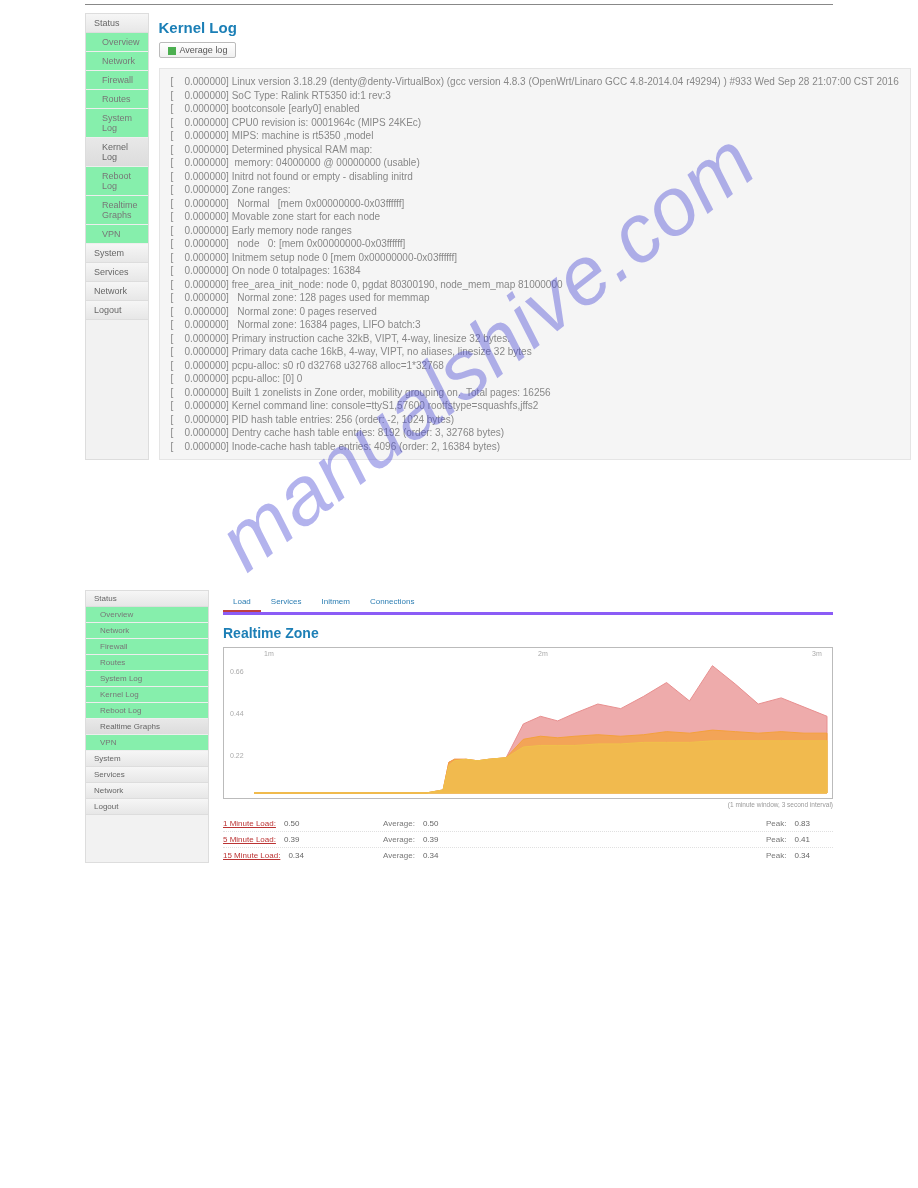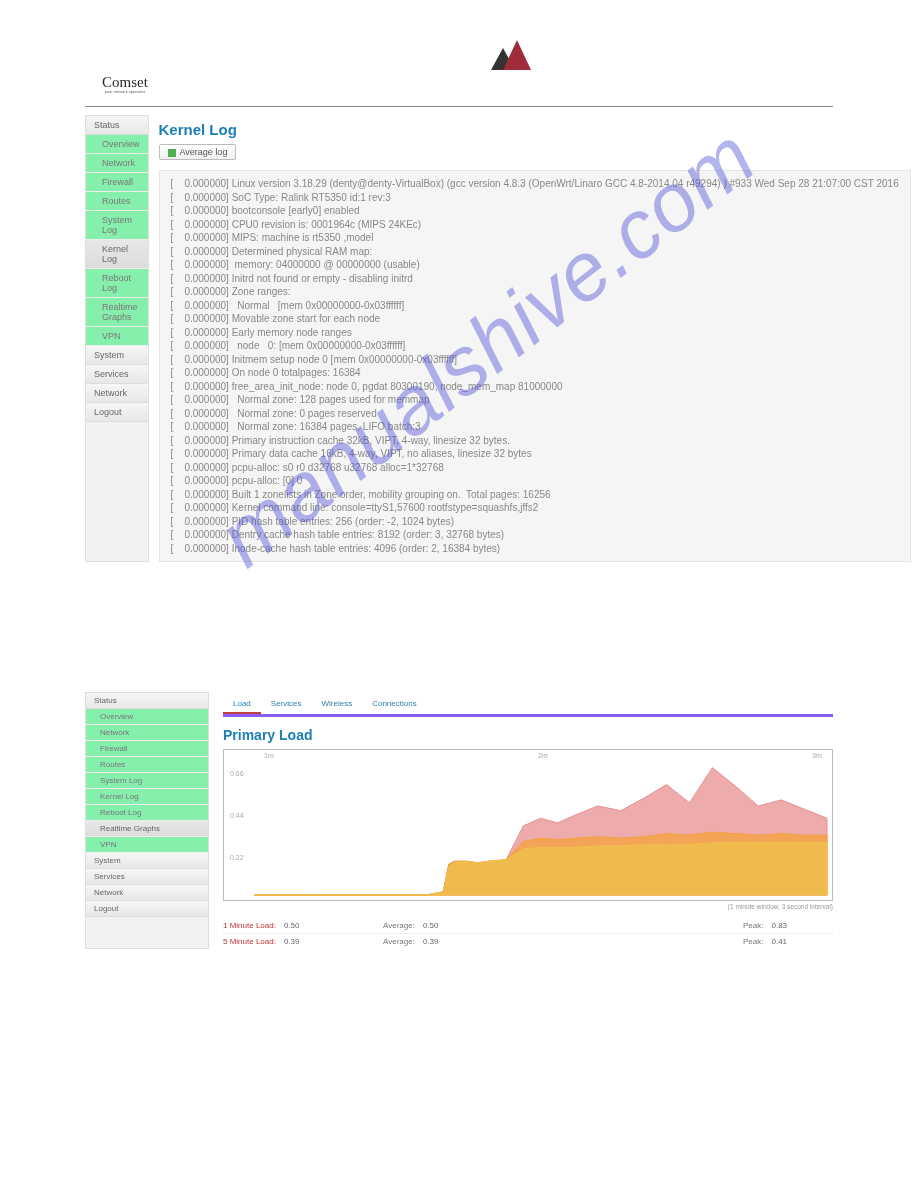--- a/index.html
+++ b/index.html
@@ -34,39 +34,31 @@
   h2.rl{color:#1d7fb6;font-size:14px;font-weight:bold;margin:10px 0 6px 14px}
   .chart{margin:0 0 0 14px;border:1px solid #bbb;height:150px;position:relative;background:#fff;overflow:hidden}
   .ylab{position:absolute;left:6px;font-size:7px;color:#aaa}
   .xlab{position:absolute;top:2px;font-size:7px;color:#aaa}
   svg.plot{position:absolute;left:0;top:0;width:100%;height:100%}
   .legend{font-size:6.5px;color:#999;text-align:right;margin:2px 0 0 14px}
   .stats{margin:8px 0 0 14px;font-size:8px;color:#666}
   .statrow{display:flex;padding:3px 0;border-bottom:1px dotted #e0e0e0}
   .statrow:last-child{border-bottom:none}
   .st-a{width:160px}
-  .st-a .lab{color:#b33;cursor:default;margin-right:8px}
+  .st-a .lab{color:#b33;text-decoration:underline;cursor:default;margin-right:8px}
   .st-b{width:220px}
   .st-b .lab,.st-c .lab{color:#777;margin-right:8px}
-  .st-c{flex:1;text-align:left;padding-left:140px}
+  .st-c{flex:1;text-align:center;padding-left:140px}
   
   .wm{position:absolute;left:160px;top:300px;font-size:82px;color:#4b4bd6;opacity:.42;transform:rotate(-38deg);pointer-events:none;font-style:italic;letter-spacing:1px;white-space:nowrap}
 </style>
 </head>
 <body>
 
 <div class="page">
-  <div class="logo-wrap">
-    <div class="logo-mark">
-        <div class="tri-l"></div>
-        <div class="tri-r"></div>
-      </div>
-    <div class="logo-txt">Comset</div>
-    <div class="logo-sub">your network specialist</div>
-  </div>
   <hr class="rule">
 
   <div class="panel">
     <div class="sidebar" id="sb1">
         <div class="sb-cat">Status</div>
         <div class="sb-item">Overview</div>
         <div class="sb-item">Network</div>
         <div class="sb-item">Firewall</div>
         <div class="sb-item">Routes</div>
         <div class="sb-item">System Log</div>
@@ -129,24 +121,24 @@
         <div class="sb-item">VPN</div>
         <div class="sb-cat">System</div>
         <div class="sb-cat">Services</div>
         <div class="sb-cat">Network</div>
         <div class="sb-cat">Logout</div>
       </div>
     <div class="content2">
       <div class="tabs" id="tabs">
           <div class="tab active">Load</div>
           <div class="tab">Services</div>
-          <div class="tab">Wireless</div>
+          <div class="tab">Initmem</div>
           <div class="tab">Connections</div>
         </div>
-      <h2 class="rl">Primary Load</h2>
+      <h2 class="rl">Realtime Zone</h2>
       <div class="chart" id="chart">
           <svg class="plot" viewBox="0 0 608 150" preserveAspectRatio="none">
             <path d="M30 145 L87.30000000000001 145 L144.60000000000002 145 L201.9 145 L219.09 141.9318181818182 L224.82000000000002 114.31818181818181 L230.54999999999998 111.25 L242.01 111.25 L253.47 112.7840909090909 L264.92999999999995 111.25 L282.12 109.7159090909091 L299.31 75.9659090909091 L316.5 68.29545454545453 L333.69 72.89772727272728 L350.88000000000005 65.22727272727272 L373.8 56.02272727272728 L396.72 60.625 L419.64000000000004 48.35227272727272 L442.56 34.54545454545455 L465.48 52.95454545454547 L488.40000000000003 17.670454545454547 L511.32 36.07954545454547 L534.24 56.02272727272728 L557.16 49.886363636363626 L580.0799999999999 59.09090909090908 L603 68.29545454545453 L 603 145 L 30 145 Z" fill="#e88f8f" fill-opacity="0.75" stroke="#e88f8f" stroke-width="1"></path>
             <path d="M30 145 L87.30000000000001 145 L144.60000000000002 145 L201.9 145 L219.09 141.9318181818182 L224.82000000000002 114.31818181818181 L230.54999999999998 111.25 L242.01 111.25 L253.47 112.7840909090909 L264.92999999999995 111.25 L282.12 109.7159090909091 L299.31 91.30681818181819 L316.5 88.23863636363636 L333.69 89.77272727272728 L350.88000000000005 88.23863636363636 L373.8 86.70454545454545 L396.72 88.23863636363636 L419.64000000000004 86.70454545454545 L442.56 83.63636363636363 L465.48 85.17045454545455 L488.40000000000003 82.10227272727273 L511.32 83.63636363636363 L534.24 85.17045454545455 L557.16 83.63636363636363 L580.0799999999999 85.17045454545455 L603 85.17045454545455 L 603 145 L 30 145 Z" fill="#f4a13b" fill-opacity="0.75" stroke="#f4a13b" stroke-width="1"></path>
             <path d="M30 145 L87.30000000000001 145 L144.60000000000002 145 L201.9 145 L219.09 141.9318181818182 L224.82000000000002 117.38636363636364 L230.54999999999998 112.7840909090909 L242.01 111.25 L253.47 112.7840909090909 L264.92999999999995 111.25 L282.12 109.7159090909091 L299.31 98.97727272727273 L316.5 97.44318181818181 L333.69 97.44318181818181 L350.88000000000005 97.44318181818181 L373.8 95.9090909090909 L396.72 95.9090909090909 L419.64000000000004 94.375 L442.56 94.375 L465.48 94.375 L488.40000000000003 92.8409090909091 L511.32 92.8409090909091 L534.24 92.8409090909091 L557.16 92.8409090909091 L580.0799999999999 92.8409090909091 L603 92.8409090909091 L 603 145 L 30 145 Z" fill="#f0c24b" fill-opacity="0.75" stroke="#f0c24b" stroke-width="1"></path>
           </svg>
           <div class="ylab" style="top: 20px;">0.66</div>
           <div class="ylab" style="top: 62px;">0.44</div>
           <div class="ylab" style="top: 104px;">0.22</div>
           <div class="xlab" style="left: 40px;">1m</div>
@@ -158,18 +150,23 @@
           <div class="statrow">
             <div class="st-a"><span class="lab">1 Minute Load:</span><span>0.50</span></div>
             <div class="st-b"><span class="lab">Average:</span><span>0.50</span></div>
             <div class="st-c"><span class="lab">Peak:</span><span>0.83</span></div>
           </div>
           <div class="statrow">
             <div class="st-a"><span class="lab">5 Minute Load:</span><span>0.39</span></div>
             <div class="st-b"><span class="lab">Average:</span><span>0.39</span></div>
             <div class="st-c"><span class="lab">Peak:</span><span>0.41</span></div>
           </div>
+          <div class="statrow">
+            <div class="st-a"><span class="lab">15 Minute Load:</span><span>0.34</span></div>
+            <div class="st-b"><span class="lab">Average:</span><span>0.34</span></div>
+            <div class="st-c"><span class="lab">Peak:</span><span>0.34</span></div>
+          </div>
         </div>
     </div>
   </div>
 
   <div class="wm">manualshive.com</div>
 </div>
 
 </body></html>

